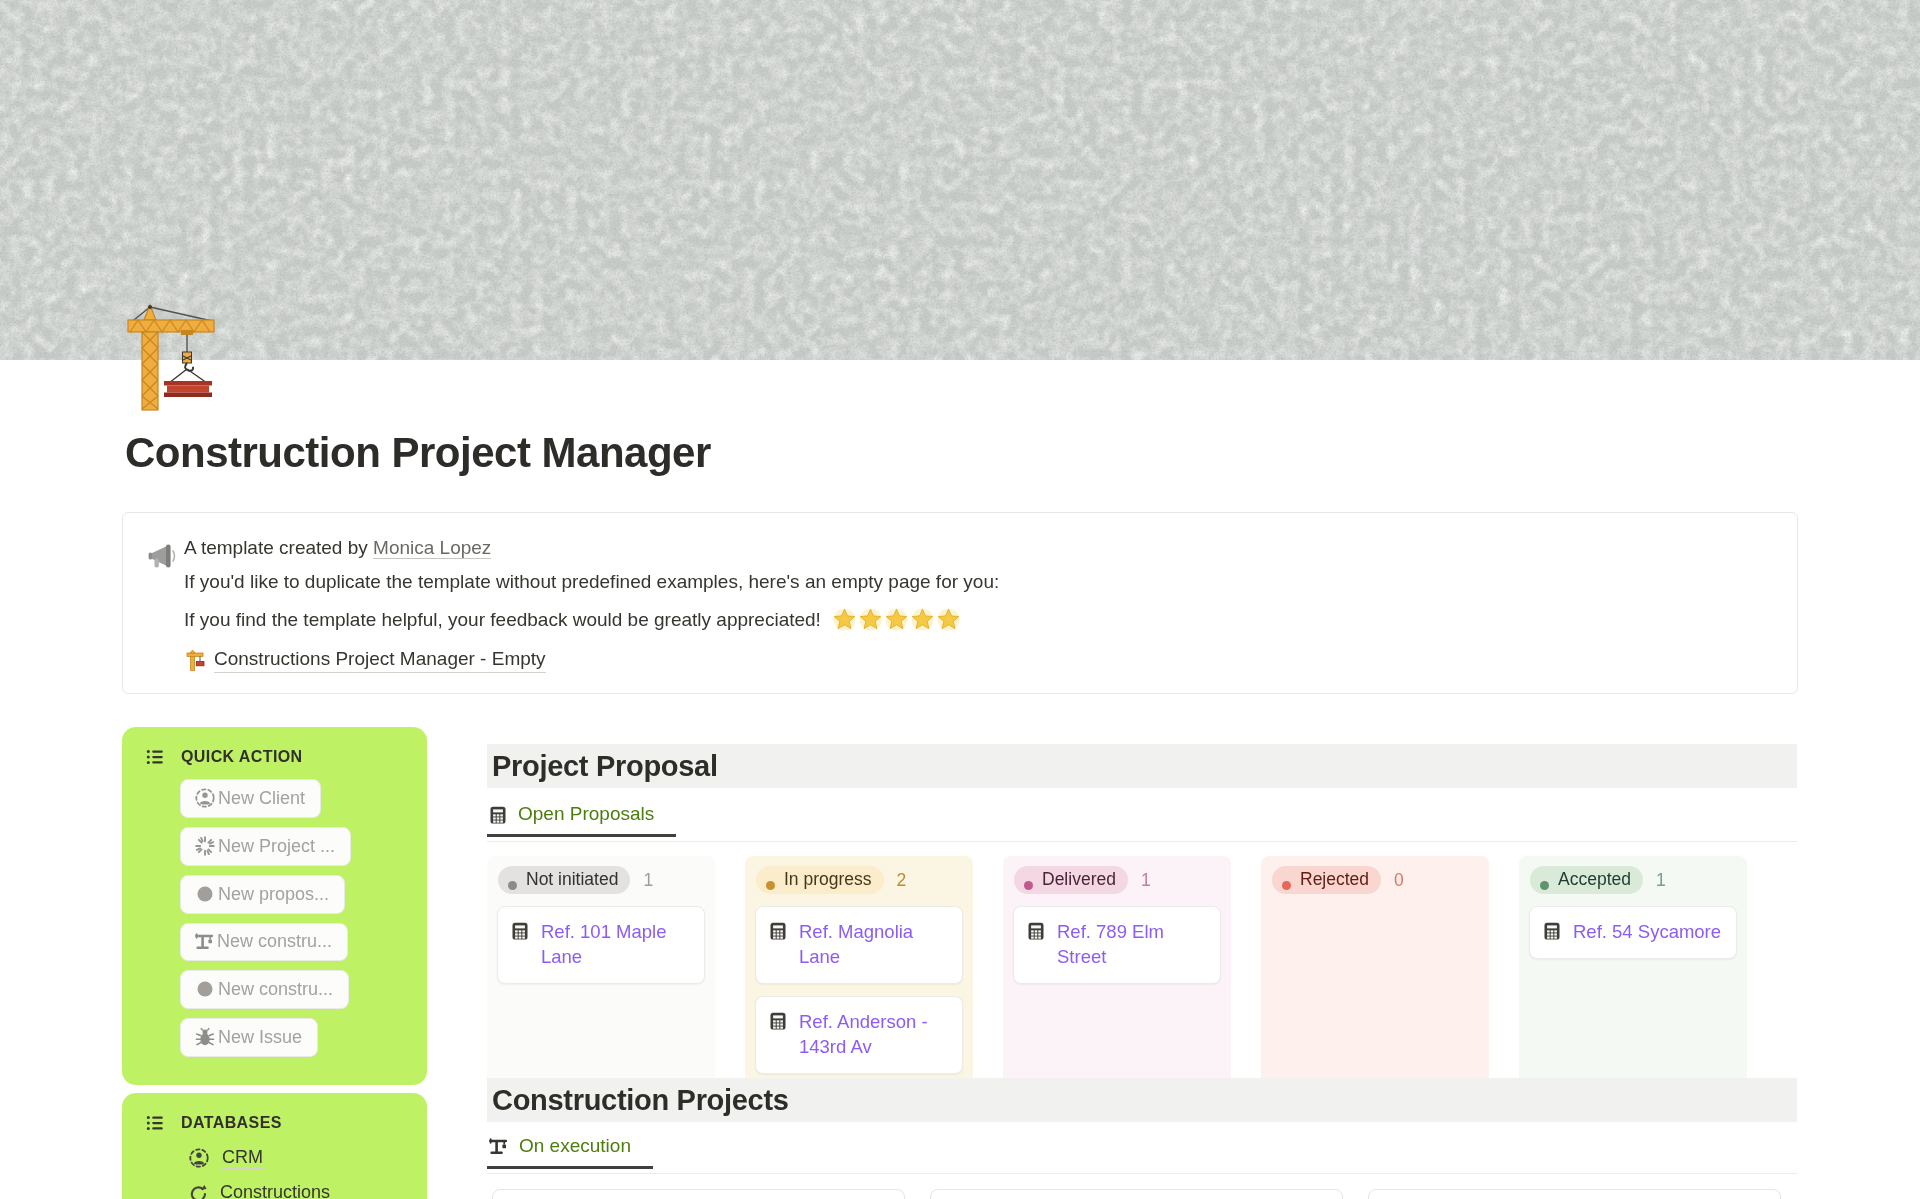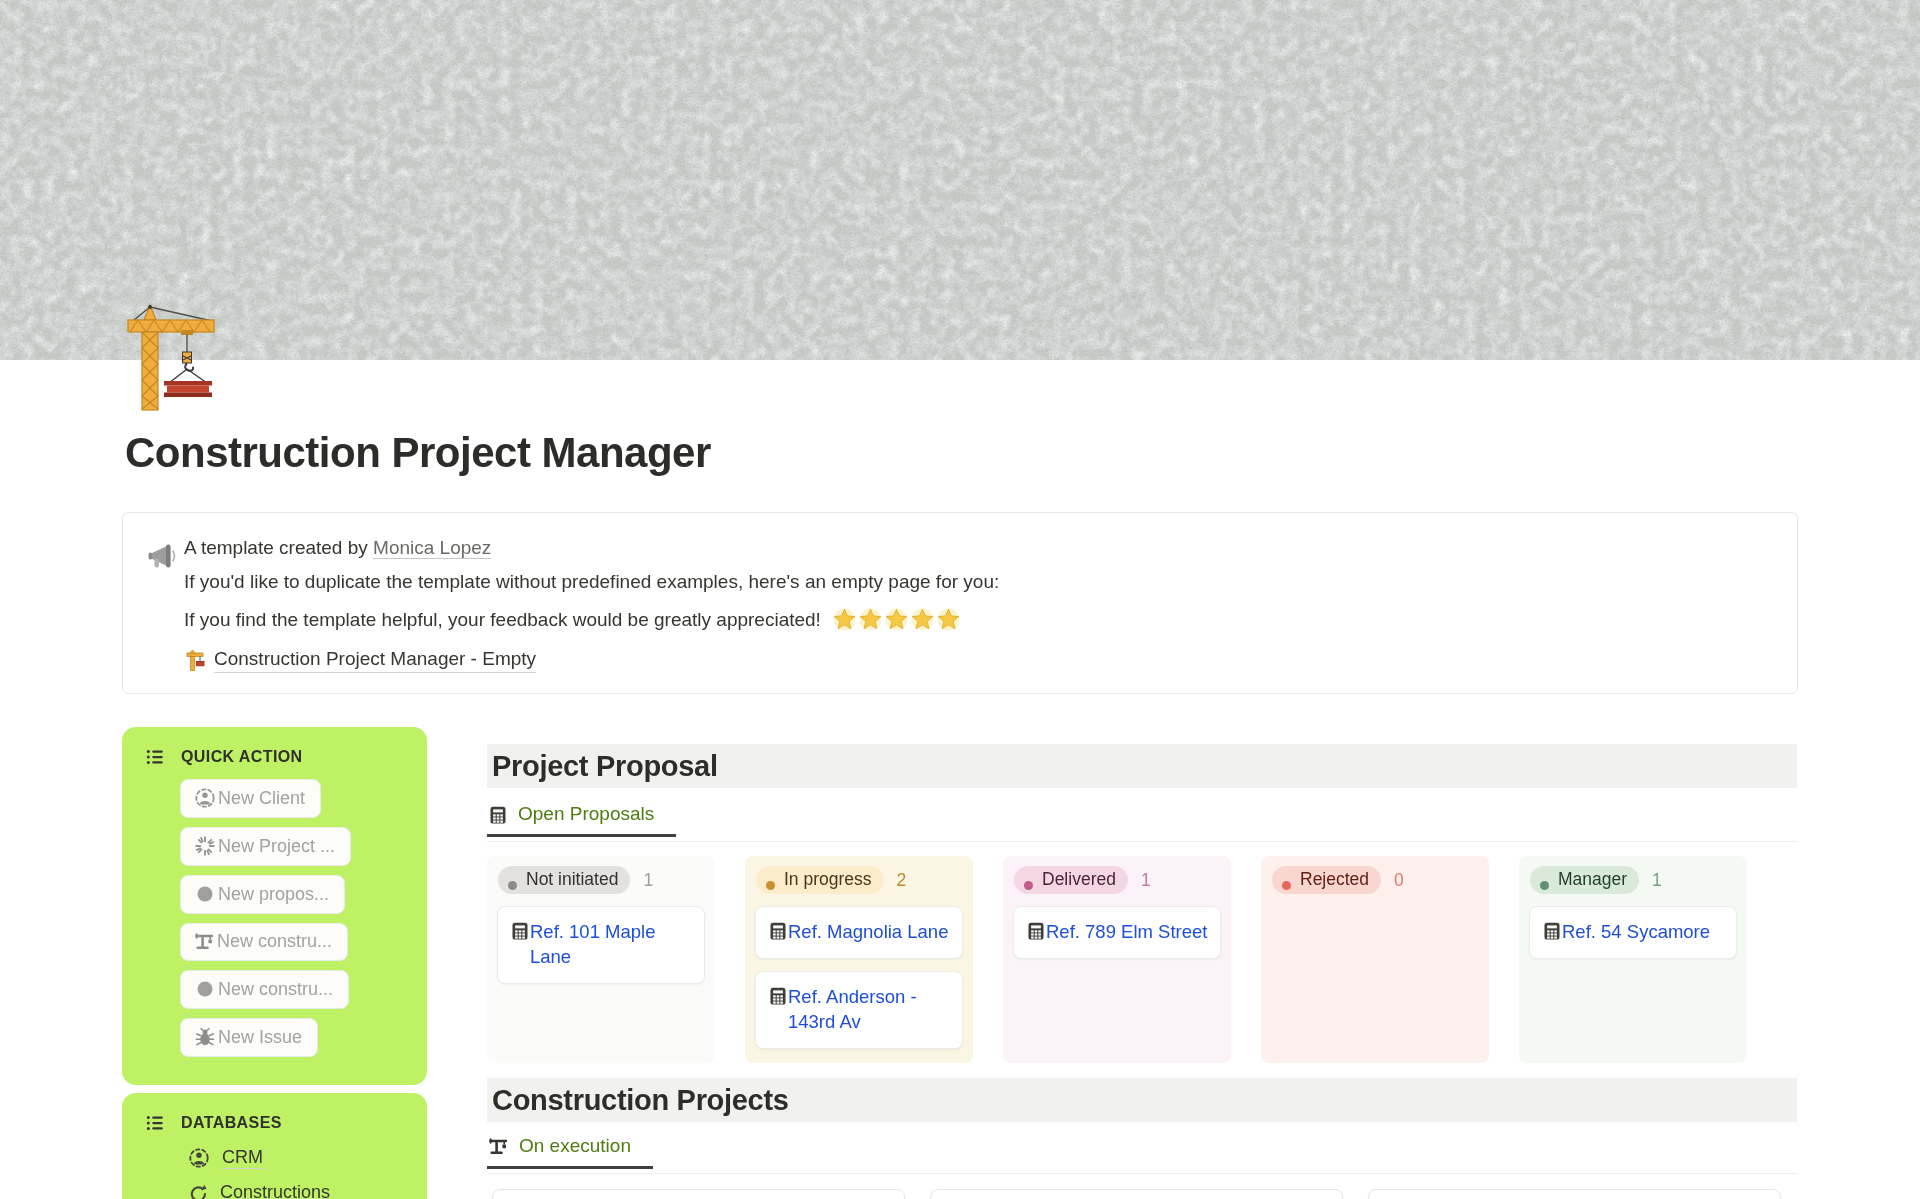--- a/index.html
+++ b/index.html
@@ -61,22 +61,22 @@
   .col-yellow { background:#fbf5e4; --pillbg:#fbeccb; --pilltext:#453719; --dot:#c9912e; --count:#bd8a2e; min-height:207px; }
   .col-pink   { background:#fbf3f7; --pillbg:#f3d7e3; --pilltext:#4a2339; --dot:#c2588c; --count:#bd7fa2; min-height:128px; }
   .col-red    { background:#fdf0ed; --pillbg:#fad6d0; --pilltext:#5f1c13; --dot:#e3685a; --count:#df7468; min-height:95px; }
   .col-green  { background:#f4f9f4; --pillbg:#d9ead9; --pilltext:#1f3c2c; --dot:#5f936f; --count:#76a183; min-height:128px; }
   .col-head { display:flex; align-items:center; gap:13px; padding-left:1px; }
   .pill { display:inline-flex; align-items:flex-end; gap:9px; background:var(--pillbg);
           color:var(--pilltext); border-radius:999px; padding:3px 12px 4px 10px; font-size:17.5px; }
   .pill-dot { width:9px; height:9px; border-radius:50%; background:var(--dot); }
   .count { font-size:17.5px; color:var(--count); }
   .card { margin-top:12px; background:#ffffff; border:1px solid #ebebe9; border-radius:8px;
-          box-shadow:0 1px 2px rgba(15,15,15,0.05); padding:13px 12px; display:flex; 
-          font-size:18.5px; line-height:1.35; color:#1d4ed8; cursor:pointer; }
+          box-shadow:0 1px 2px rgba(15,15,15,0.05); padding:13px 12px; display:flex; gap:11px;
+          font-size:18.5px; line-height:1.35; color:#8b5cf6; cursor:pointer; }
   .card .cicon { flex-shrink:0; margin-top:1px; }
 
   
   .gal-card { position:absolute; top:1189px; width:413px; height:60px; background:#ffffff;
               border:1px solid #e6e6e4; border-radius:8px; box-shadow:0 1px 2px rgba(15,15,15,0.04); }
   .gal1 { left:492px; } .gal2 { left:930px; } .gal3 { left:1368px; }
 </style>
 </head>
 <body>
 
@@ -236,21 +236,21 @@
           </svg>
         <svg class="star" viewBox="0 0 24 24">
             <use href="#icon-star"></use>
           </svg>
       </span>
     </div>
     <div class="page-link-row">
       <svg width="22" height="22" viewBox="0 0 22 22">
           <use href="#icon-crane-mini"></use>
         </svg>
-      <span class="page-link">Construction Project Manager - Empty</span>
+      <span class="page-link">Constructions Project Manager - Empty</span>
     </div>
   </div>
 </div>
 
 <div class="side-box qa-box">
   <div class="side-head">
     <svg width="20" height="20" viewBox="0 0 20 20" style="color:#37352f">
         <use href="#icon-list"></use>
       </svg>
     <span class="side-head-label">QUICK ACTION</span>
@@ -394,21 +394,21 @@
           <span>Rejected</span>
         </span>
       <span class="count">0</span>
     </div>
   </div>
 
   <div class="bcol col-green">
     <div class="col-head">
       <span class="pill">
           <span class="pill-dot"></span>
-          <span>Manager</span>
+          <span>Accepted</span>
         </span>
       <span class="count">1</span>
     </div>
     <div class="card">
       <svg class="cicon" width="20" height="20" viewBox="0 0 20 20">
           <use href="#icon-table"></use>
         </svg>
       <span>Ref. 54 Sycamore</span>
     </div>
   </div>

